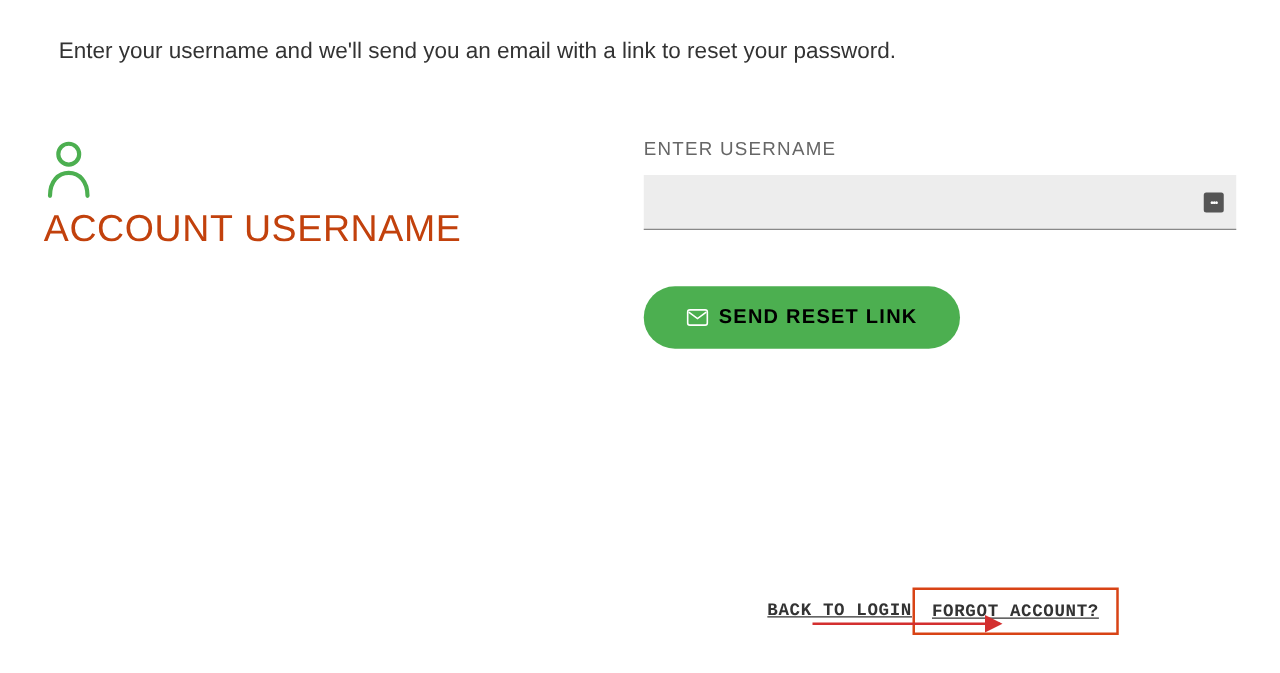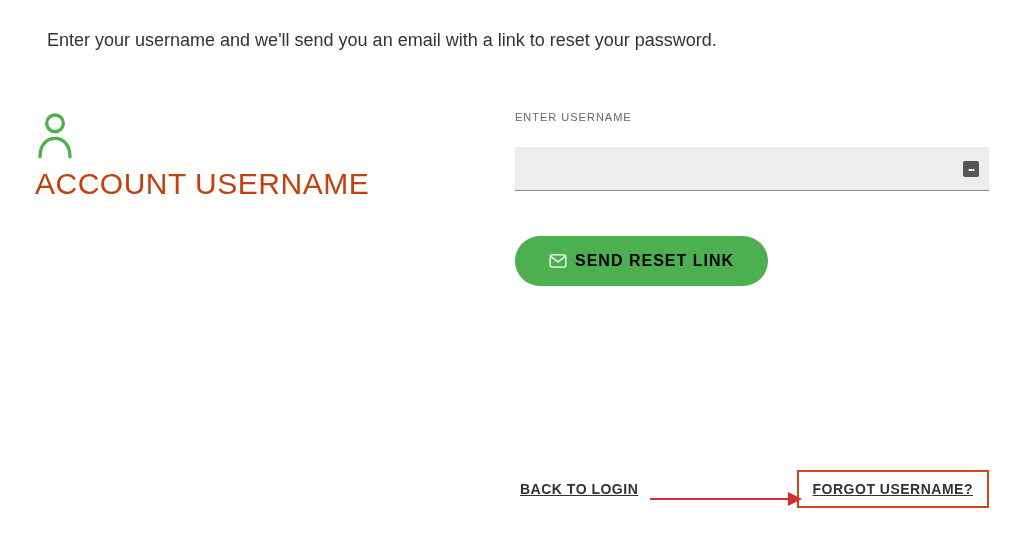--- a/index.html
+++ b/index.html
@@ -37,24 +37,24 @@
       height: 48px;
       margin-bottom: 8px;
     }
     .section-title {
       color: #c2410c;
       font-size: 30px;
       font-weight: 400;
       letter-spacing: 0.5px;
     }
     .field-label {
-      font-size: 11px;
+      font-size: 15px;
       color: #666666;
       letter-spacing: 1px;
-      margin-bottom: 24px;
+      margin-bottom: 12px;
       display: block;
     }
     .username-input {
       width: 100%;
       height: 44px;
       background: #ededed;
       border: none;
       border-bottom: 1px solid #888;
       padding: 0 40px 0 10px;
       font-size: 16px;
@@ -101,22 +101,23 @@
       display: inline-block;
       width: 18px;
       height: 14px;
     }
     .bottom-links {
       position: absolute;
       bottom: 30px;
       left: 520px;
       right: 35px;
       display: flex;
-      justify-content: space-between;
+      justify-content: center;
       align-items: center;
+      font-family: Liberation Mono, monospace;
     }
     .link {
       font-size: 14px;
       font-weight: 700;
       letter-spacing: 0.5px;
       color: #333333;
       text-decoration: underline;
       cursor: pointer;
     }
     .forgot-box {
@@ -176,15 +177,15 @@
       <span>SEND RESET LINK</span>
     </button>
   </div>
 </div>
 
 <div class="arrow-annotation"></div>
 
 <div class="bottom-links">
   <a class="link">BACK TO LOGIN</a>
   <div class="forgot-box">
-    <a class="link">FORGOT USERNAME?</a>
+    <a class="link">FORGOT ACCOUNT?</a>
   </div>
 </div>
 
 </body></html>

